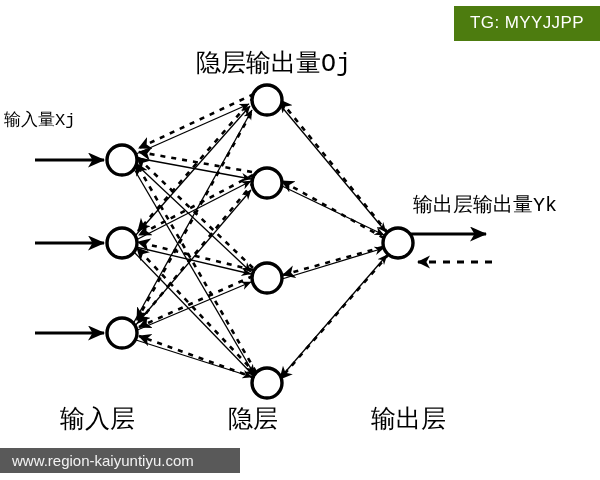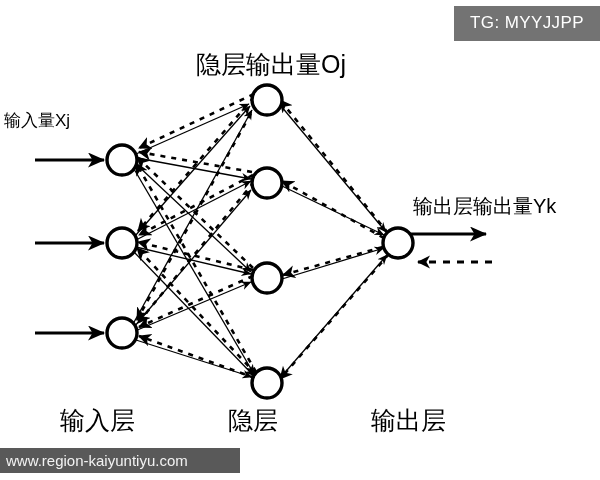--- a/index.html
+++ b/index.html
@@ -22,21 +22,21 @@
     left: 0;
     top: 0;
     width: 600px;
     height: 480px;
   }
   .label {
     position: absolute;
     color: #000000;
     white-space: nowrap;
     line-height: 1;
-    font-family: Liberation Sans, sans-serif;
+    font-family: Liberation Mono, monospace;
   }
   .label-hidden-out {
     left: 196px;
     top: 52px;
     font-size: 25px;
   }
   .label-input-x {
     left: 4px;
     top: 112px;
     font-size: 17px;
@@ -51,40 +51,40 @@
     top: 408px;
   }
   .label-layer-input  { left: 60px; }
   .label-layer-hidden { left: 228px; }
   .label-layer-output { left: 360px; margin-left: 11px; }
 
   .tag-badge {
     position: absolute;
     right: 0;
     top: 6px;
-    background: #737373;
+    background: #4d7c0f;
     color: #ffffff;
     font-family: "Liberation Sans", sans-serif;
     font-size: 17px;
     letter-spacing: 0.4px;
     padding: 7px 16px 8px 16px;
   }
   .watermark {
     position: absolute;
     left: 0;
     top: 448px;
     width: 240px;
     height: 25px;
     background: #595959;
     color: #f2f2f2;
     font-family: "Liberation Sans", sans-serif;
     font-size: 15px;
     display: flex;
     align-items: center;
-    padding-left: 6px;
+    padding-left: 12px;
     box-sizing: border-box;
   }
 </style>
 </head>
 <body>
 
 <div id="canvas">
 
   <svg id="net-svg" viewBox="0 0 600 480">
     <defs>

